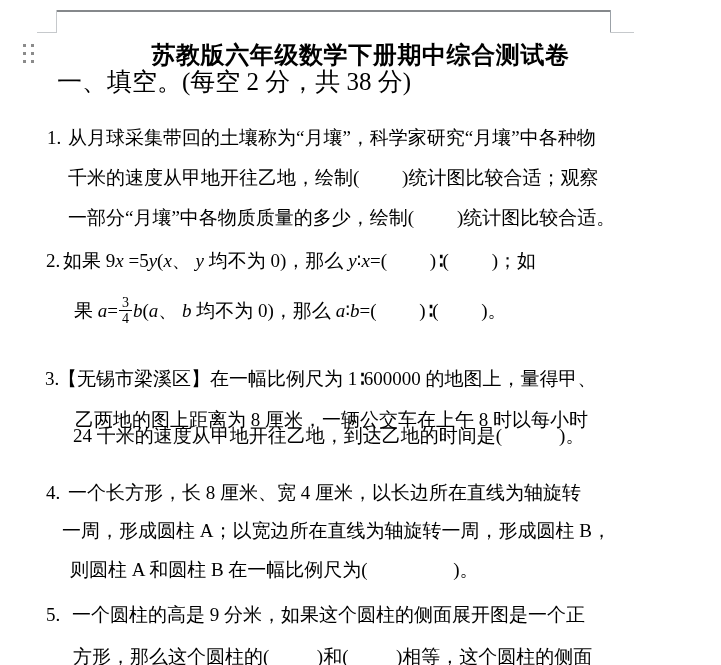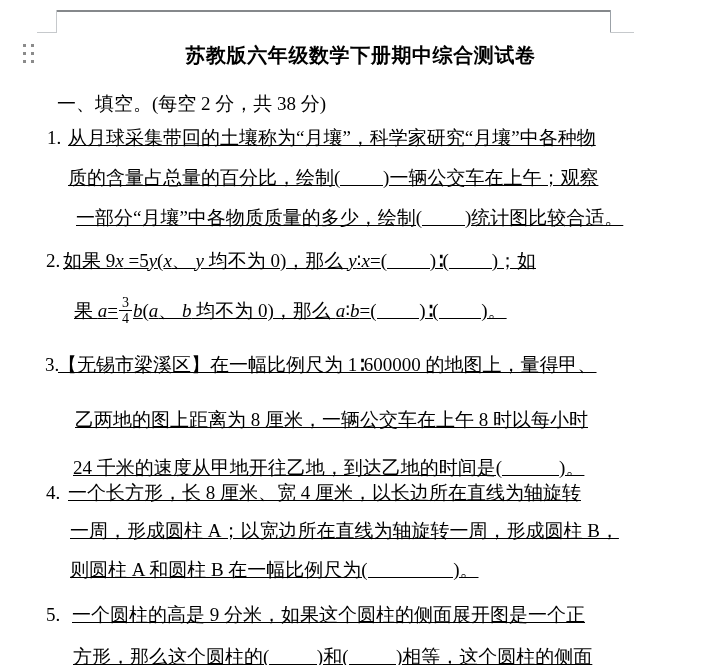--- a/index.html
+++ b/index.html
@@ -24,28 +24,28 @@
   .handle{
     position:absolute;left:23px;top:44px;
     display:grid;grid-template-columns:3px 3px;grid-auto-rows:3px;
     column-gap:5px;row-gap:5px;cursor:grab;
   }
   .handle .dot{width:3px;height:3px;background:var(--drag-handle-dot);}
 
   .title{
     position:absolute;top:41px;left:0;width:100%;margin:0;
     text-align:center;font-family:"Liberation Sans","DejaVu Sans",sans-serif;
-    font-weight:bold;font-size:20px;line-height:28px;letter-spacing:0.6px;
+    font-weight:bold;font-size:24px;line-height:28px;letter-spacing:0.6px;
   }
   .heading{
-    position:absolute;top:92px;left:57px;
-    font-size:19px;line-height:24px;white-space:pre;
+    position:absolute;top:70px;left:57px;
+    font-size:25px;line-height:24px;white-space:pre;
   }
   .line{
-    position:absolute;font-size:19px;line-height:22px;white-space:pre;text-decoration:underline;
+    position:absolute;font-size:19px;line-height:22px;white-space:pre;
   }
   .qnum{display:inline-block;}
   .it{font-style:italic;}
   .frac{
     display:inline-block;position:relative;width:13px;height:20px;
     vertical-align:-2px;overflow:visible;margin:0 1px;
   }
   .frac .fnum{
     position:absolute;left:0;top:-3px;width:100%;height:14px;
     font-size:14px;line-height:14px;text-align:center;
@@ -71,25 +71,25 @@
   <div class="dot"></div>
   <div class="dot"></div>
   <div class="dot"></div>
   <div class="dot"></div>
 </div>
 
 <h1 class="title">苏教版六年级数学下册期中综合测试卷</h1>
 <div class="heading">一、填空。(每空 2 分，共 38 分)</div>
 <div id="questions">
     <div class="line" style="top: 127px; left: 47px;"><span class="qnum" style="width: 21px;">1.</span><span>从月球采集带回的土壤称为“月壤”，科学家研究“月壤”中各种物</span></div>
-    <div class="line" style="top: 167px; left: 68px;"><span>质的含量占总量的百分比，绘制(　　 )一辆公交车在上午；观察</span></div>
-    <div class="line" style="top: 207px; left: 76px;"><span>一部分“月壤”中各物质质量的多少，绘制(　　 )统计图比较合适。</span></div>
+    <div class="line" style="top: 167px; left: 68px;"><span>千米的速度从甲地开往乙地，绘制(　　 )统计图比较合适；观察</span></div>
+    <div class="line" style="top: 207px; left: 68px;"><span>一部分“月壤”中各物质质量的多少，绘制(　　 )统计图比较合适。</span></div>
     <div class="line" style="top: 250px; left: 46px;"><span class="qnum" style="width: 17px;">2.</span><span>如果 9</span><span class="it">x</span><span> =5</span><span class="it">y</span><span>(</span><span class="it">x</span><span>、 </span><span class="it">y</span><span> 均不为 0)，那么 </span><span class="it">y</span><span>∶</span><span class="it">x</span><span>=(　　 )∶(　　 )；如</span></div>
     <div class="line" style="top: 299px; left: 74px;"><span>果 </span><span class="it">a</span><span>=</span><span class="frac"><span class="fnum">3</span><span class="fden">4</span></span><span class="it">b</span><span>(</span><span class="it">a</span><span>、 </span><span class="it">b</span><span> 均不为 0)，那么 </span><span class="it">a</span><span>∶</span><span class="it">b</span><span>=(　　 )∶(　　 )。</span></div>
-    <div class="line" style="top: 354px; left: 45px; text-align: center;"><span class="qnum" style="width: 13px;">3.</span><span>【无锡市梁溪区】在一幅比例尺为 1∶600000 的地图上，量得甲、</span></div>
+    <div class="line" style="top: 368px; left: 45px; text-align: center;"><span class="qnum" style="width: 13px;">3.</span><span>【无锡市梁溪区】在一幅比例尺为 1∶600000 的地图上，量得甲、</span></div>
     <div class="line" style="top: 393px; left: 75px; margin-top: 16px;"><span>乙两地的图上距离为 8 厘米，一辆公交车在上午 8 时以每小时</span></div>
-    <div class="line" style="top: 457px; left: 73px;"><span>24 千米的速度从甲地开往乙地，到达乙地的时间是(　　　)。</span></div>
+    <div class="line" style="top: 425px; left: 73px;"><span>24 千米的速度从甲地开往乙地，到达乙地的时间是(　　　)。</span></div>
     <div class="line" style="top: 482px; left: 46px;"><span class="qnum" style="width: 22px;">4.</span><span>一个长方形，长 8 厘米、宽 4 厘米，以长边所在直线为轴旋转</span></div>
-    <div class="line" style="top: 520px; left: 70px;"><span>一周，形成圆柱 A；以宽边所在直线为轴旋转一周，形成圆柱 B，</span></div>
+    <div class="line" style="top: 520px; left: 62px;"><span>一周，形成圆柱 A；以宽边所在直线为轴旋转一周，形成圆柱 B，</span></div>
     <div class="line" style="top: 559px; left: 70px;"><span>则圆柱 A 和圆柱 B 在一幅比例尺为(　　　　  )。</span></div>
     <div class="line" style="top: 604px; left: 46px;"><span class="qnum" style="width: 26px;">5.</span><span>一个圆柱的高是 9 分米，如果这个圆柱的侧面展开图是一个正</span></div>
     <div class="line" style="top: 646px; left: 73px;"><span>方形，那么这个圆柱的(　　  )和(　　  )相等，这个圆柱的侧面</span></div>
   </div>
 
 </body></html>

